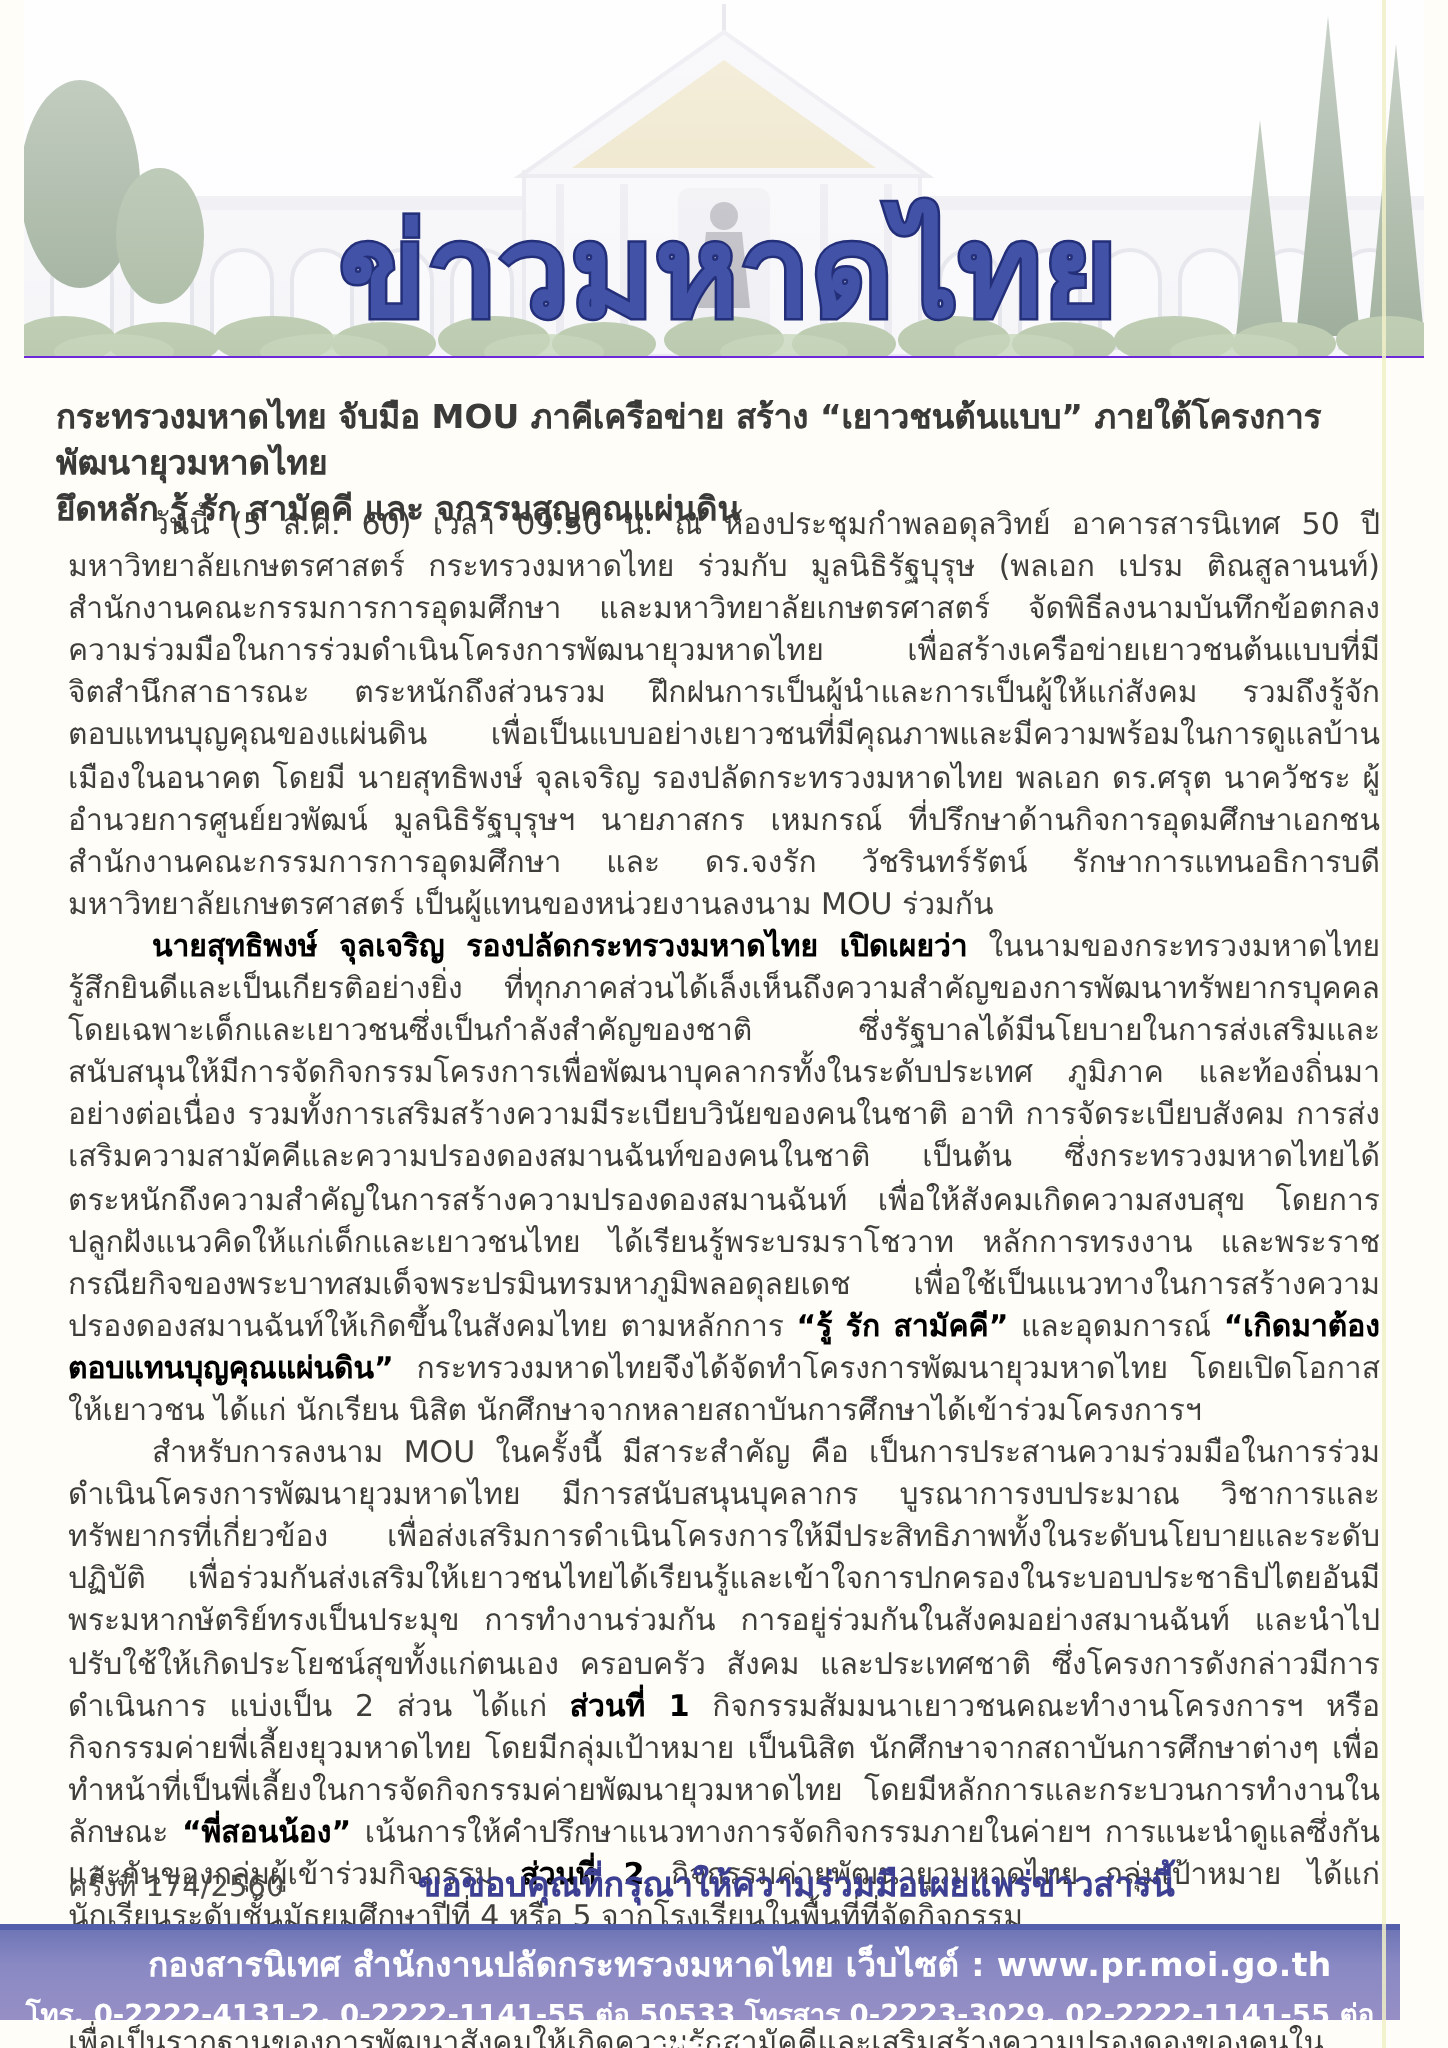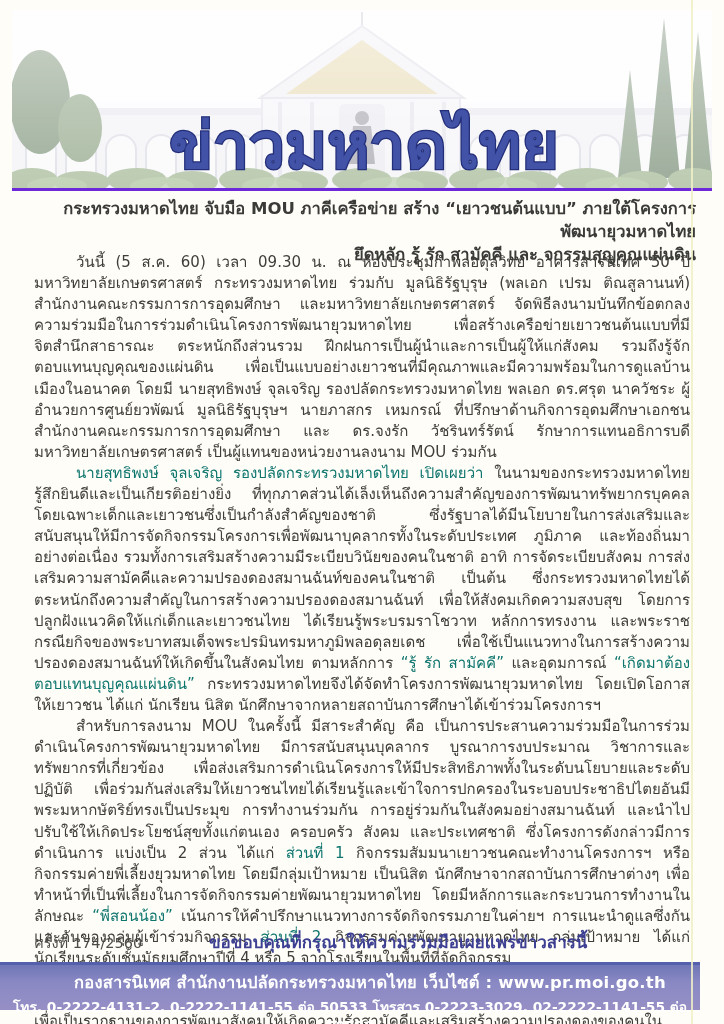--- a/index.html
+++ b/index.html
@@ -2,35 +2,35 @@
 <html lang="th"><head>
 <meta charset="utf-8">
 <style>
   html,body{margin:0;padding:0;background:#e9e9e9;}
   .page{
     position:relative; width:724px; height:1024px; margin:0 auto;
     background:#fefdf8; overflow:hidden;
     font-family:"DejaVu Sans", sans-serif;
   }
   
-  .header-photo{position:absolute; top:10px; left:12px; width:700px; height:178px; background:#fdfdff; border-bottom:3px solid #6d28d9;}
+  .header-photo{position:absolute; top:0; left:12px; width:700px; height:178px; background:#fdfdff; border-bottom:1px solid #6d28d9;}
   .header-photo svg{display:block; width:100%; height:100%;}
   .nl-title{ paint-order:stroke; font-family:"DejaVu Sans", sans-serif; }
   
   .headline{
     position:absolute; top:197px; left:28px; width:668px;
-    text-align:right; font-weight:bold; font-size:16.5px; line-height:23px; color:#3a3a38;
+    text-align:left; font-weight:bold; font-size:16.5px; line-height:23px; color:#3a3a38;
   }
   
   .article{
     position:absolute; top:252px; left:34px; width:656px;
     font-size:15px; line-height:21.1px; color:#3f3e3a; text-align:justify;
   }
   .article p{margin:0; text-indent:42px;}
-  .b{font-weight:normal; color:#0f766e;}
+  .b{font-weight:bold; color:#000000;}
   
   .footnote{
     position:absolute; top:928px; left:34px; width:656px;
     display:flex; align-items:baseline; font-size:14.5px; color:#4c4b47;
   }
   .footnote .issue{width:175px; text-align:left;}
   .footnote .thanks{flex:1; text-align:left; font-weight:bold; font-size:17px; color:#3d3f92;}
   .footnote .date{width:130px; text-align:right;}
   
   .band{

